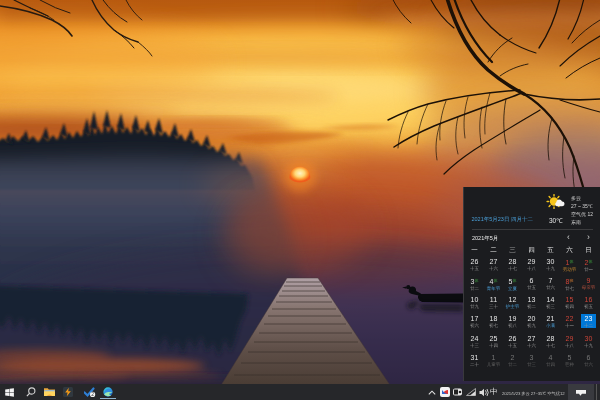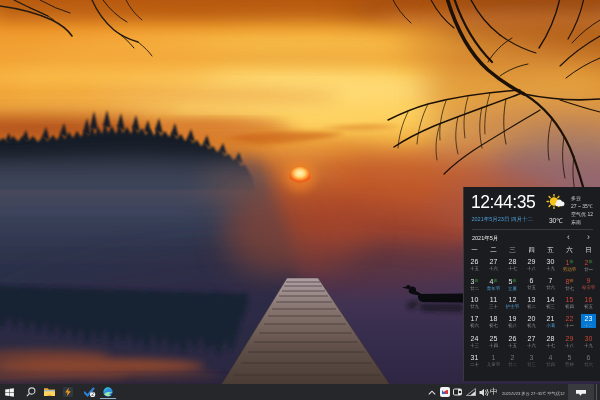--- a/index.html
+++ b/index.html
@@ -197,21 +197,20 @@
     <path d="M392 -2 C397 8 403 16 411 23" stroke-width="0.9"></path>
     <path d="M560 -2 C556 16 549 33 539 48" stroke-width="1.4"></path>
     <path d="M584 -2 C581 12 576 26 568 39" stroke-width="1.2"></path>
     <path d="M600 36 C586 44 572 54 560 66" stroke-width="1.1"></path>
     <path d="M600 58 C588 63 576 70 566 78" stroke-width="1"></path>
     <path d="M600 20 C590 26 580 34 572 43" stroke-width="0.9"></path>
   </g>
 </svg>
 
 <div id="panel" style="position:absolute;left:463px;top:187px;width:137px;height:194px;background:#1b1c1f;border-left:1px solid #39393c;">
-  <div style="position:absolute;left:7px;top:6.5px;color:#fff;font-size:17.5px;letter-spacing:-0.5px;line-height:1;">12:44:35</div>
   <div style="position:absolute;left:7.5px;top:29px;color:#4a9fd8;font-size:5.5px;line-height:1.2;">2021年5月23日 四月十二</div>
   <svg style="position:absolute;left:82px;top:5px;" width="19" height="19" viewBox="0 0 19 19">
     <circle cx="8" cy="9.5" r="4.2" fill="#f6c51b"></circle>
     <g stroke="#f6c51b" stroke-width="1.4" stroke-linecap="round">
       <line x1="8" y1="2.6" x2="8" y2="4.1"></line>
           <line x1="8" y1="14.9" x2="8" y2="16.4"></line>
       <line x1="1.1" y1="9.5" x2="2.6" y2="9.5"></line>
           <line x1="13.4" y1="9.5" x2="14.9" y2="9.5"></line>
       <line x1="3.1" y1="4.6" x2="4.2" y2="5.7"></line>
           <line x1="11.8" y1="13.3" x2="12.9" y2="14.4"></line>

